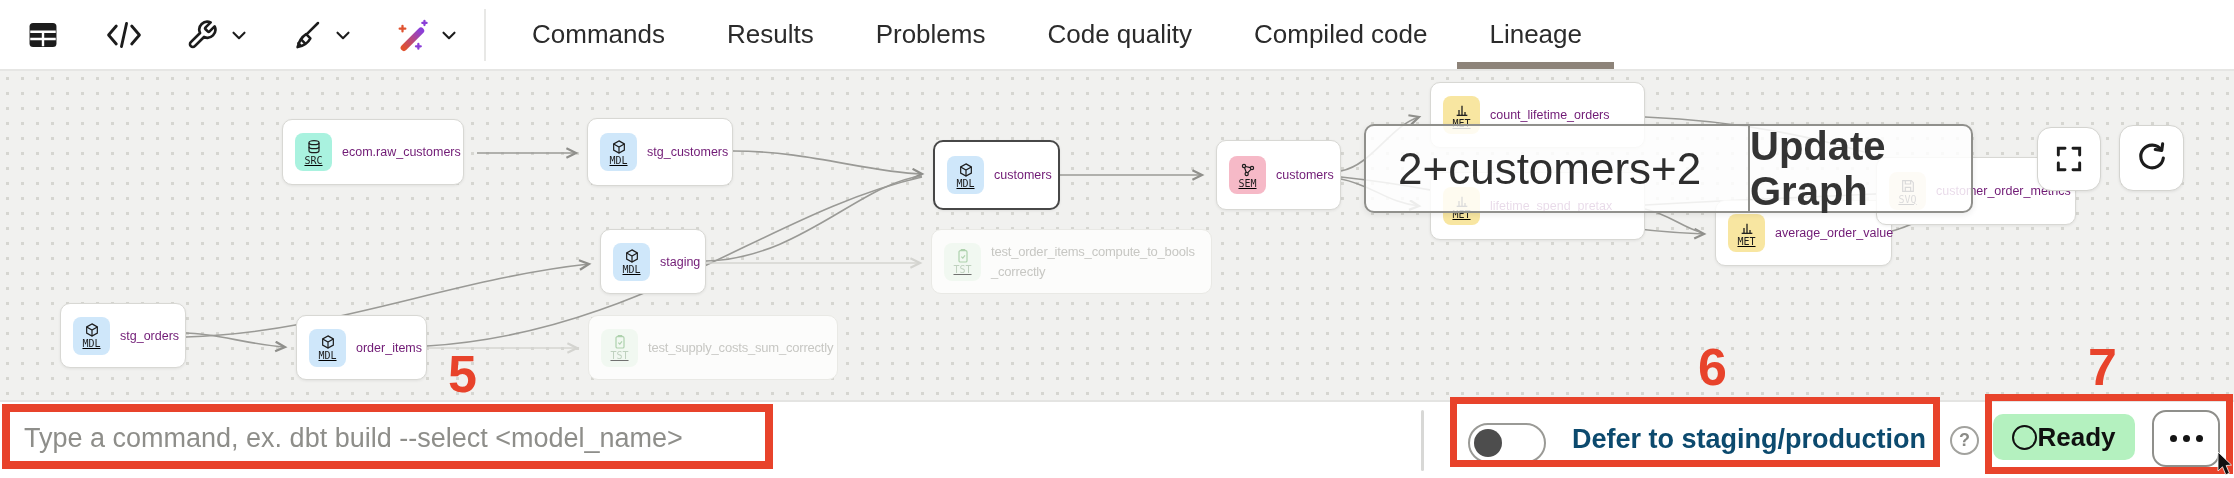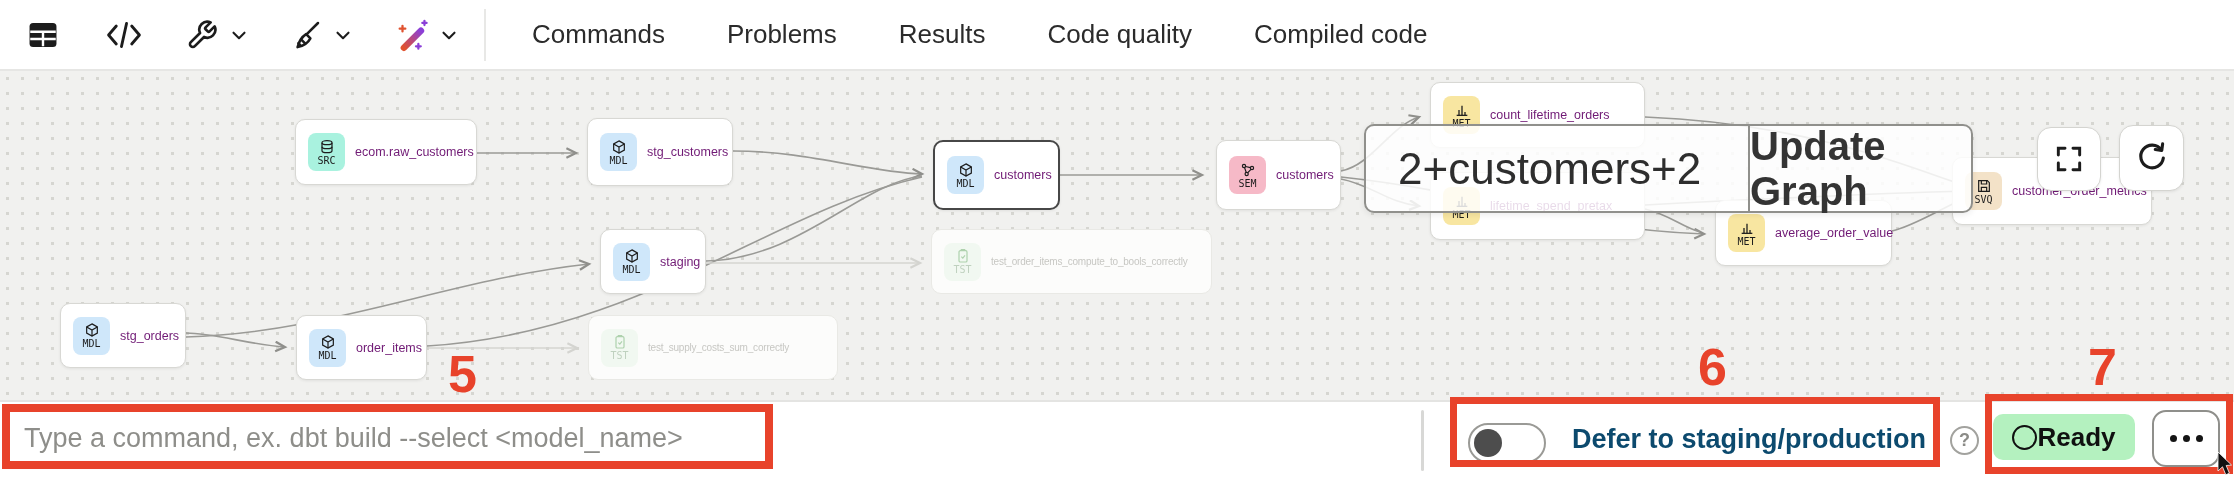--- a/index.html
+++ b/index.html
@@ -25,26 +25,26 @@
     background-image:radial-gradient(#d6d6d1 1.6px, transparent 1.7px); background-size:15px 15px; }
   .edges { position:absolute; left:0; top:0; width:2234px; height:329px; }
 
   .node { position:absolute; background:#fff; border:1.5px solid #d8d8d4; border-radius:10px;
     display:flex; align-items:center; gap:10px; padding:0 12px;
     box-shadow:0 1px 3px rgba(0,0,0,0.07); cursor:pointer; }
   .node.selected { border:2.5px solid #474747; }
   .node .nlabel { font-size:12.5px; font-weight:500; color:#701a75; white-space:nowrap; }
   .node.wrap .nlabel { white-space:normal; overflow-wrap:anywhere; line-height:1.5; }
   .badge { width:37px; height:38px; border-radius:8px; display:flex; flex-direction:column;
-    align-items:center; justify-content:center; flex:none; }
+    align-items:center; justify-content:center; flex:none;text-decoration:underline; }
   .btxt { font-family:"DejaVu Sans Mono", monospace; font-size:10px; color:#1c1c1c; line-height:1.1; }
   .b-SRC { background:#a9f2df; } .b-MDL { background:#cfe7fa; } .b-SEM { background:#f6b9c7; }
   .b-MET { background:#f8e6a1; } .b-SVQ { background:#f3e2c8; } .b-TST { background:#e9f6e9; }
   .node.faded { border-color:#e9e9e5; box-shadow:none; background:#fcfcfb; }
-  .node.faded .nlabel { color:#c7c7c3; font-size:10px; letter-spacing:-0.2px; }
+  .node.faded .nlabel { color:#c7c7c3; font-size:13px; letter-spacing:-0.2px; }
   .node.faded .badge { opacity:0.55; }
   .node.faded .btxt { color:#8faf8f; }
 
   
   .sel-overlay { position:absolute; left:1364px; top:53px; width:609px; height:89px;
     background:rgba(255,255,255,0.84); border:2.5px solid #90908c; border-radius:10px;
     display:flex; align-items:stretch; box-shadow:0 2px 6px rgba(0,0,0,0.08); }
   .sel-text { flex:none; width:384px; display:flex; align-items:center; padding-left:32px;
     font-size:44px; font-weight:500; color:#2e2e2e; border-right:2.5px solid #90908c; cursor:text; }
   .sel-btn { flex:1; display:flex; align-items:center; justify-content:center; font-size:40px;
@@ -141,30 +141,34 @@
           <path d="M6 9.5l6 6 6-6"></path>
         </svg>
     </div>
     <div class="tb-divider"></div>
 
     <div class="tabs">
       <div class="tab">
           <span>Commands</span>
         </div>
       <div class="tab">
+          <span>Results</span>
+        </div>
+      <div class="tab">
           <span>Problems</span>
-        </div>
-      <div class="tab">
-          <span>Results</span>
         </div>
       <div class="tab">
           <span>Code quality</span>
         </div>
       <div class="tab">
           <span>Compiled code</span>
+        </div>
+      <div class="tab active">
+          <span>Lineage</span>
+          <span class="underline"></span>
         </div>
     </div>
   </div>
 
   <div class="graph">
     <svg class="edges" viewBox="0 0 2234 329">
       <defs>
         <marker id="ah" markerWidth="10" markerHeight="10" refX="6.5" refY="3.5" orient="auto">
           <path d="M0.5,0.5 L6.5,3.5 L0.5,6.5" fill="none" stroke="#8f8f8b" stroke-width="1.4"></path>
         </marker>
@@ -187,21 +191,21 @@
         <path d="M1645,134 C1760,128 1880,122 1968,120" marker-end="url(#ah)"></path>
         <path d="M1892,160 C1915,155 1945,135 1972,124"></path>
         <path d="M1645,46 C1800,52 1900,92 1968,116"></path>
       </g>
       <g fill="none" stroke="#d4d4d0" stroke-width="1.6">
         <path d="M706,192 L920,192" marker-end="url(#ahf)"></path>
         <path d="M427,277 C470,277 530,277 577,277" marker-end="url(#ahf)"></path>
       </g>
     </svg>
 
-    <div class="node" style="left:295px;top:48px;width:182px;height:66px">
+    <div class="node" style="left:282px;top:48px;width:182px;height:66px">
       <span class="badge b-SRC">
         <svg width="16" height="16" viewBox="0 0 24 24" fill="none" stroke="#1c1c1c" stroke-width="1.8">
             <ellipse cx="12" cy="5.5" rx="7.5" ry="3"></ellipse>
             <path d="M4.5 5.5v6c0 1.7 3.4 3 7.5 3s7.5-1.3 7.5-3v-6"></path>
             <path d="M4.5 11.5v6c0 1.7 3.4 3 7.5 3s7.5-1.3 7.5-3v-6"></path>
           </svg>
         <span class="btxt">SRC</span>
       </span>
       <span class="nlabel">ecom.raw_customers</span>
     </div>
@@ -267,21 +271,21 @@
       <span class="badge b-MET">
         <svg width="16" height="16" viewBox="0 0 24 24" fill="none" stroke="#1c1c1c" stroke-width="1.9">
             <path d="M4 20h16"></path>
             <path d="M7.5 20v-8M12 20V5.5M16.5 20v-5"></path>
           </svg>
         <span class="btxt">MET</span>
       </span>
       <span class="nlabel">average_order_value</span>
     </div>
 
-    <div class="node" style="left:1952px;top:86px;width:200px;height:68px">
+    <div class="node" style="left:1876px;top:86px;width:200px;height:68px">
       <span class="badge b-SVQ">
         <svg width="16" height="16" viewBox="0 0 24 24" fill="none" stroke="#1c1c1c" stroke-width="1.8">
             <path d="M4 4h13l3 3v13H4z"></path>
             <path d="M8 4v5h8V4M8 20v-6h8v6"></path>
           </svg>
         <span class="btxt">SVQ</span>
       </span>
       <span class="nlabel">customer_order_metrics</span>
     </div>
 

